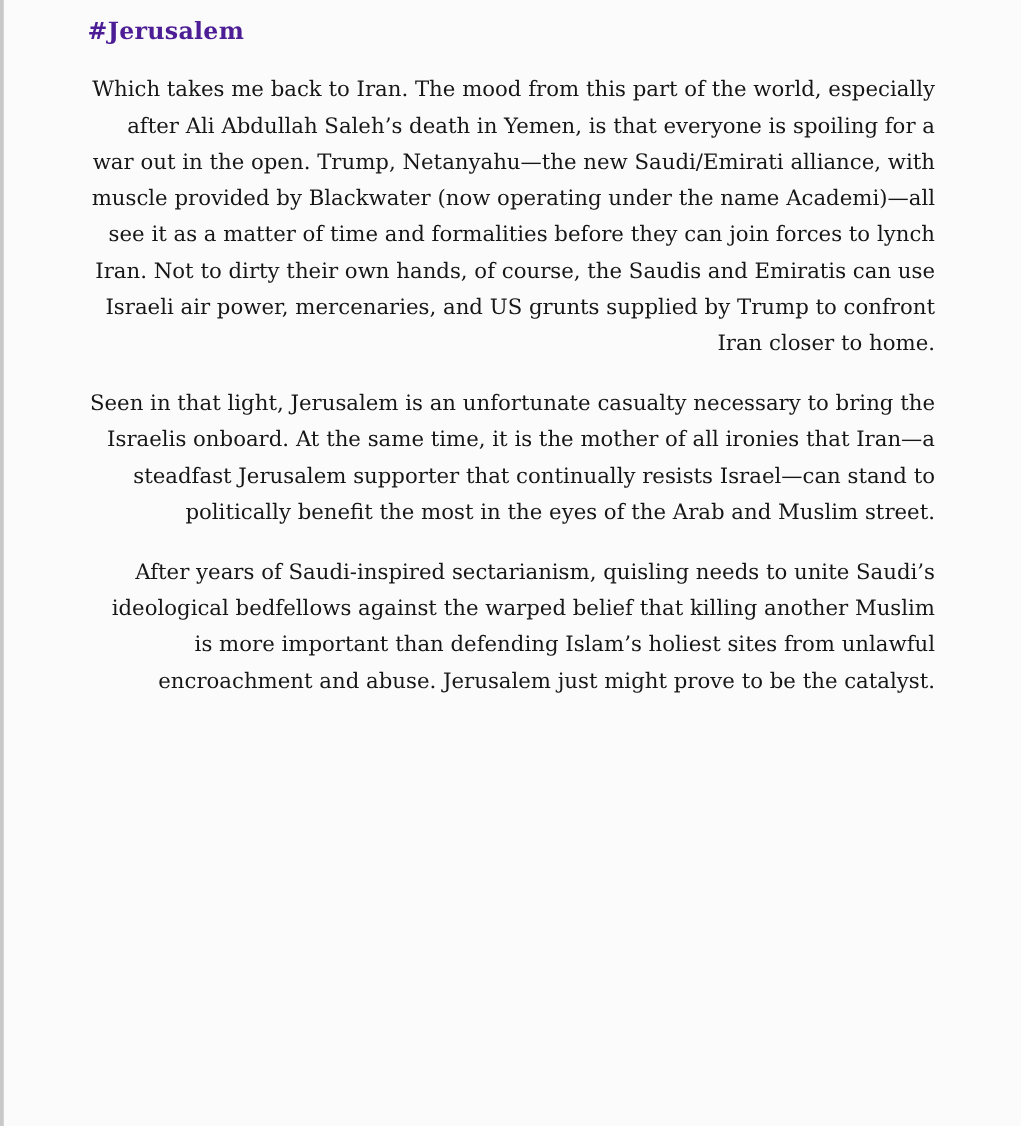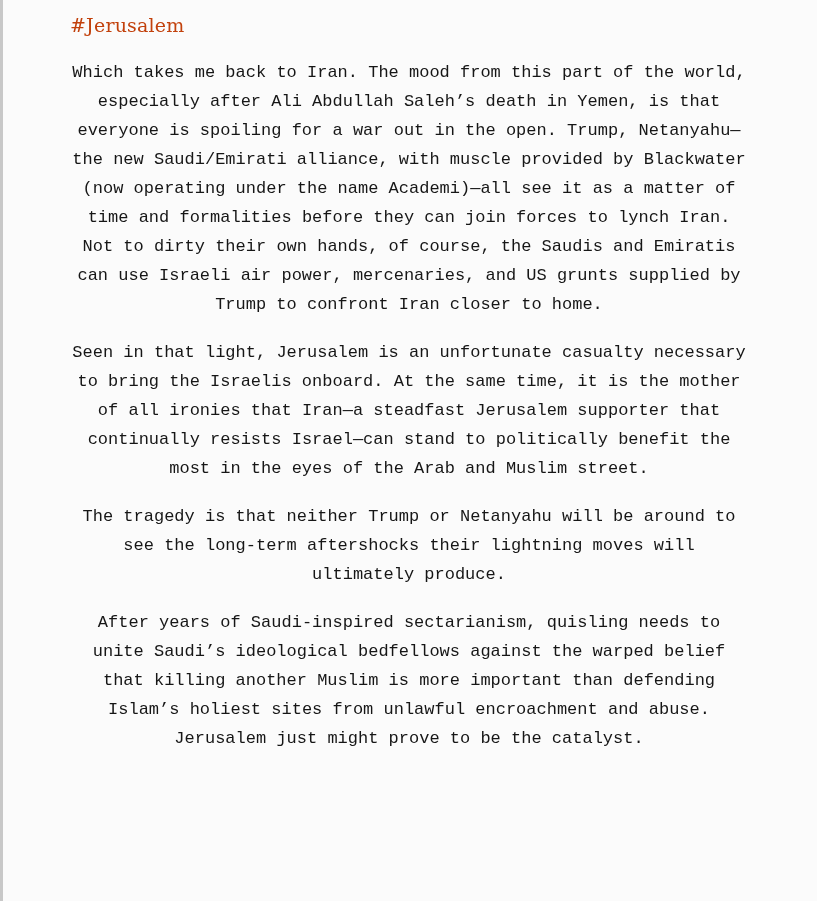--- a/index.html
+++ b/index.html
@@ -24,44 +24,42 @@
     background: #c8c8c8;
   }
   .article {
     box-sizing: border-box;
     padding: 13px 0 0 70px;
     width: 760px;
   }
   .tag-heading {
     font-size: 19px;
     line-height: 24px;
-    font-weight: normal;
-    color: #c2410c;
+    font-weight: bold;
+    color: #4c1d95;
     margin: 0 0 21px 0;
     letter-spacing: 0.2px;
   }
   .article p {
     width: 678px;
     font-size: 17px;
     line-height: 29px;
     margin: 0 0 19px 0;
-    text-align: center;
-    font-family: Liberation Mono, monospace;
+    text-align: right;
   }
   .attribution {
     font-style: italic;
   }
 </style>
 </head>
 <body>
 
 <div class="left-strip"></div>
 
 <main class="article">
   <h2 class="tag-heading">#Jerusalem</h2>
 
   <p>Which takes me back to Iran. The mood from this part of the world, especially after Ali Abdullah Saleh’s death in Yemen, is that everyone is spoiling for a war out in the open.  Trump, Netanyahu—the new Saudi/Emirati alliance, with muscle provided by Blackwater (now operating under the name Academi)—all see it as a matter of time and formalities before they can join forces to lynch Iran. Not to dirty their own hands, of course, the Saudis and Emiratis can use Israeli air power, mercenaries, and US grunts supplied by Trump to confront Iran closer to home.</p>
   <p>Seen in that light, Jerusalem is an unfortunate casualty necessary to bring the Israelis onboard. At the same time, it is the mother of all ironies that Iran—a steadfast Jerusalem supporter that continually resists Israel—can stand to politically benefit the most in the eyes of the Arab and Muslim street.</p>
-  <p>The tragedy is that neither Trump or Netanyahu will be around to see the long-term aftershocks their lightning moves will ultimately produce.</p>
   <p>After years of Saudi-inspired sectarianism, quisling needs to unite Saudi’s ideological bedfellows against the warped belief that killing another Muslim is more important than defending Islam’s holiest sites from unlawful encroachment and abuse. Jerusalem just might prove to be the catalyst.</p>
 
   <p class="attribution"></p>
 </main>
 
 </body></html>

